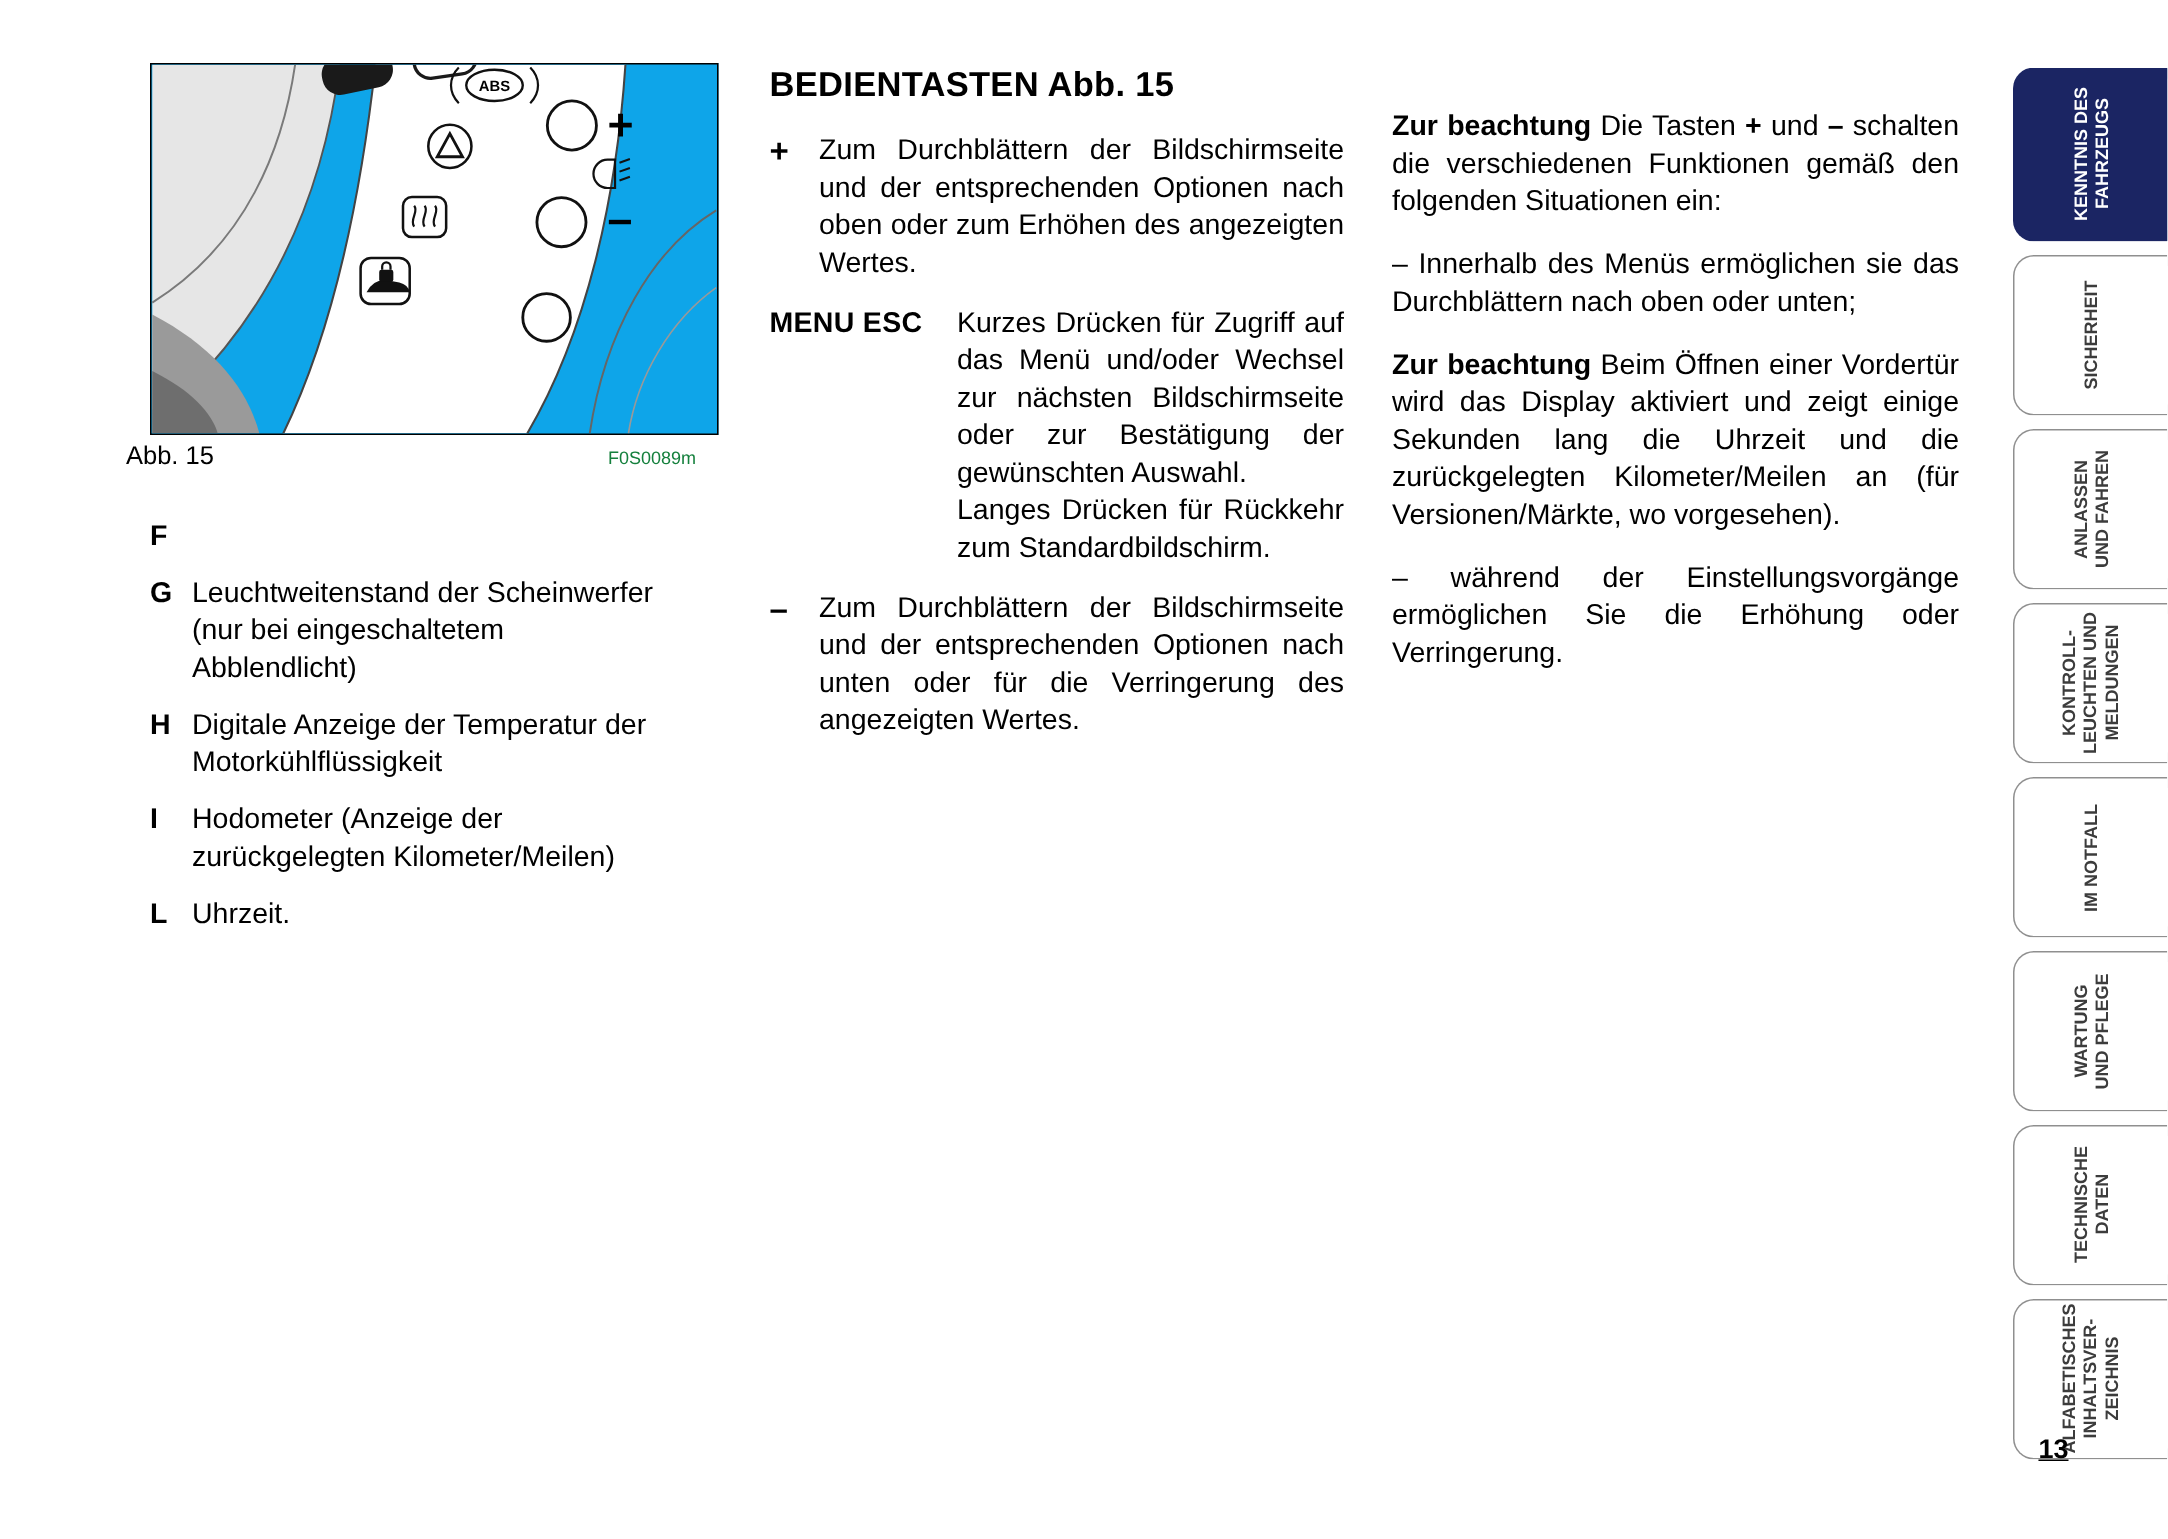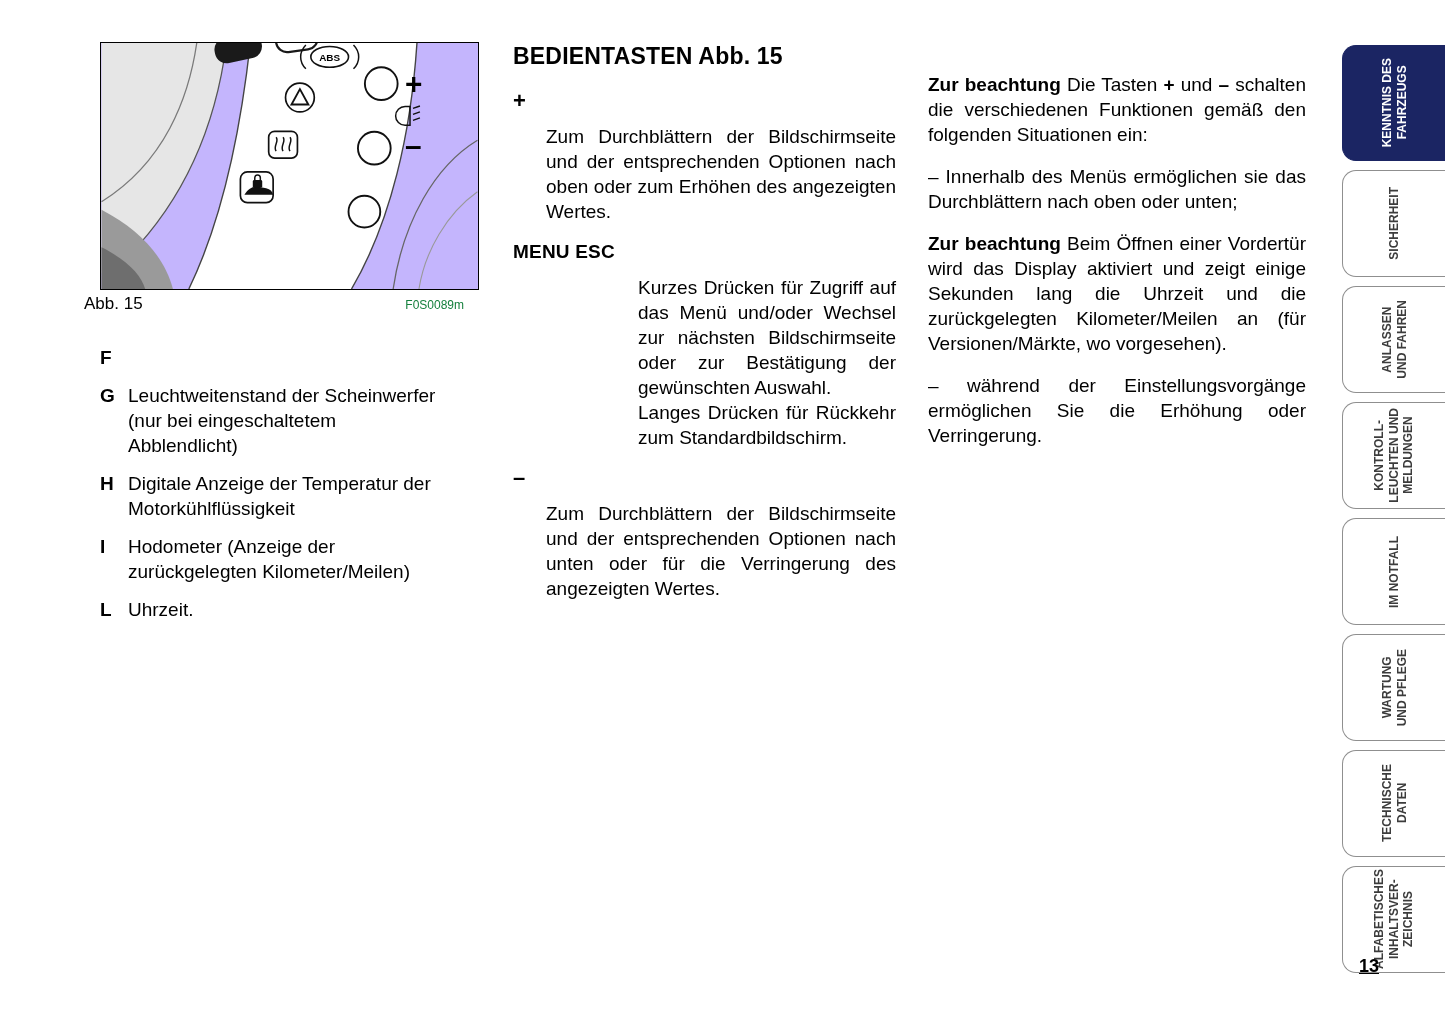--- a/index.html
+++ b/index.html
@@ -5,21 +5,21 @@
   html, body { margin:0; padding:0; }
   body {
     width:1445px; height:1026px; background:#ffffff; position:relative;
     overflow:hidden; font-family:"Liberation Sans", sans-serif; color:#000;
   }
   b { font-weight:700; }
 
   
   .figure-box {
     position:absolute; left:100px; top:42px; width:379px; height:248px;
-    border:1px solid #000; box-sizing:border-box; background:#c4b5fd; overflow:hidden;
+    border:1px solid #000; box-sizing:border-box; background:#0ea5e9; overflow:hidden;
   }
   .figure-box svg { display:block; }
   .figure-caption {
     position:absolute; left:84px; top:294px; width:380px;
     display:flex; justify-content:space-between; align-items:baseline;
   }
   .cap-left  { font-size:17px; }
   .cap-right { font-size:12px; color:#15803d; }
 
   
@@ -28,21 +28,21 @@
   .legend-key  { font-weight:700; width:28px; flex:none; }
   .legend-text { width:322px; }
 
   
   .col-mid { position:absolute; left:513px; top:44px; width:383px; font-size:19px; line-height:25px; }
   .mid-heading { font-weight:700; font-size:23px; margin:0 0 19px 0; letter-spacing:0.2px; }
   .mid-item { display:flex; align-items:flex-start; margin-bottom:15px; }
   .mid-label { font-weight:700; flex:none; }
   .mid-label.w-sign { width:33px; font-size:22px; line-height:25px; }
   .mid-label.w-menu { width:125px; font-size:19px; letter-spacing:0.2px; }
-  .mid-body { flex:1; text-align:justify; white-space:pre-line;margin-top:36px; }
+  .mid-body { flex:1; text-align:justify; white-space:pre-line; }
 
   
   .col-right { position:absolute; left:928px; top:44px; width:378px; font-size:19px; line-height:25px;margin-top:28px; }
   .col-right p { margin:0 0 17px 0; text-align:justify; }
 
   
   .sidebar { position:absolute; right:0; top:45px; width:103px; display:flex; flex-direction:column; gap:9px; }
   .tab {
     box-sizing:border-box; height:107px; background:#fff;
     border:1px solid #8f8f8f; border-right:none; border-radius:14px 0 0 14px;

